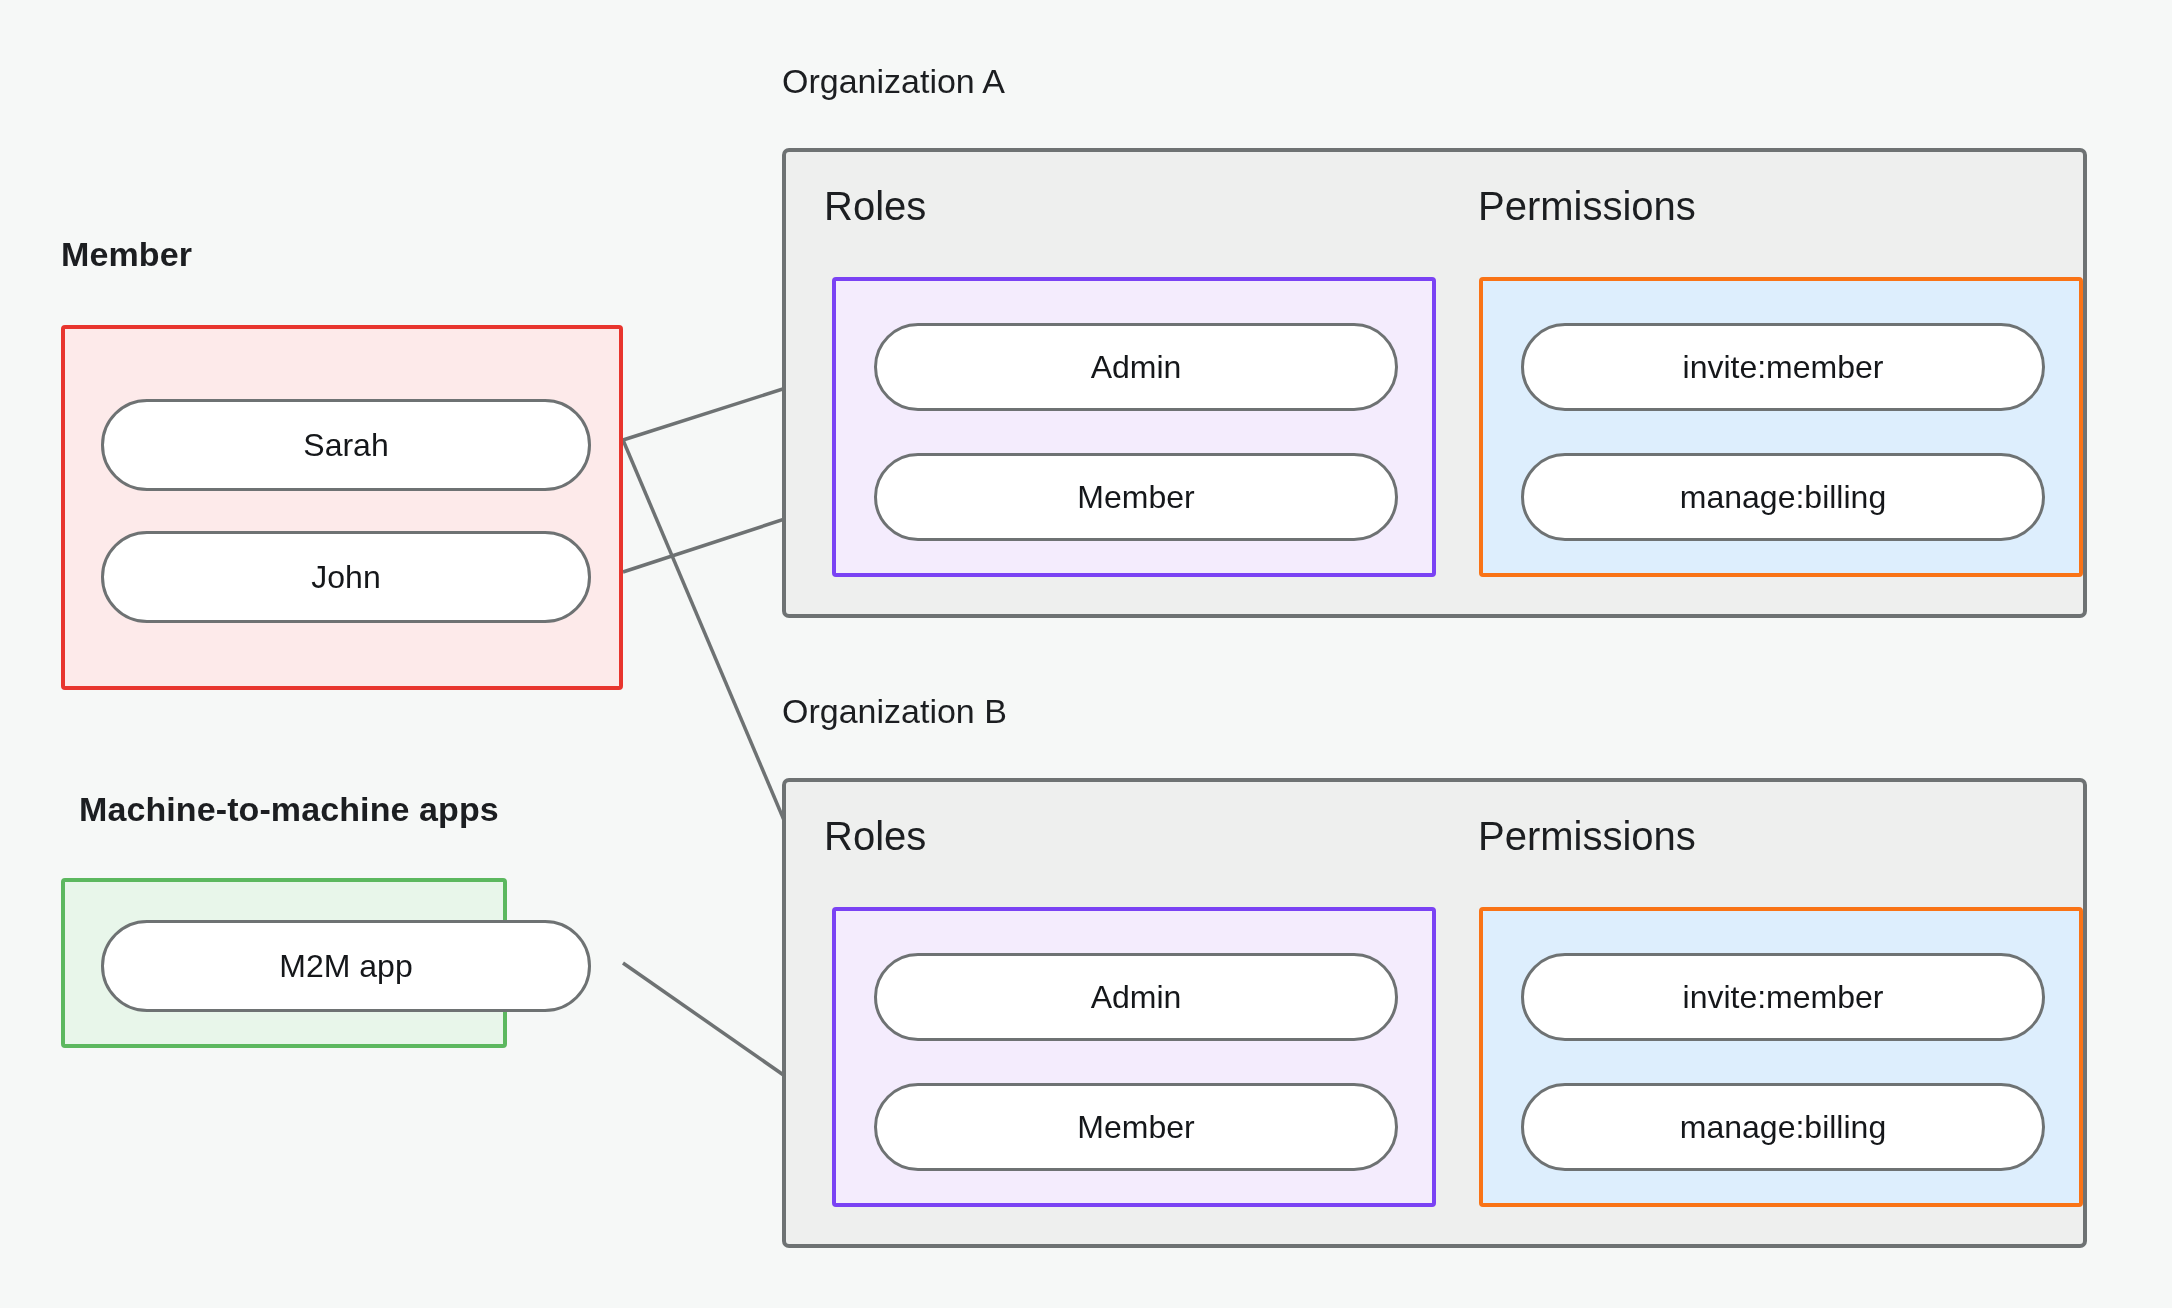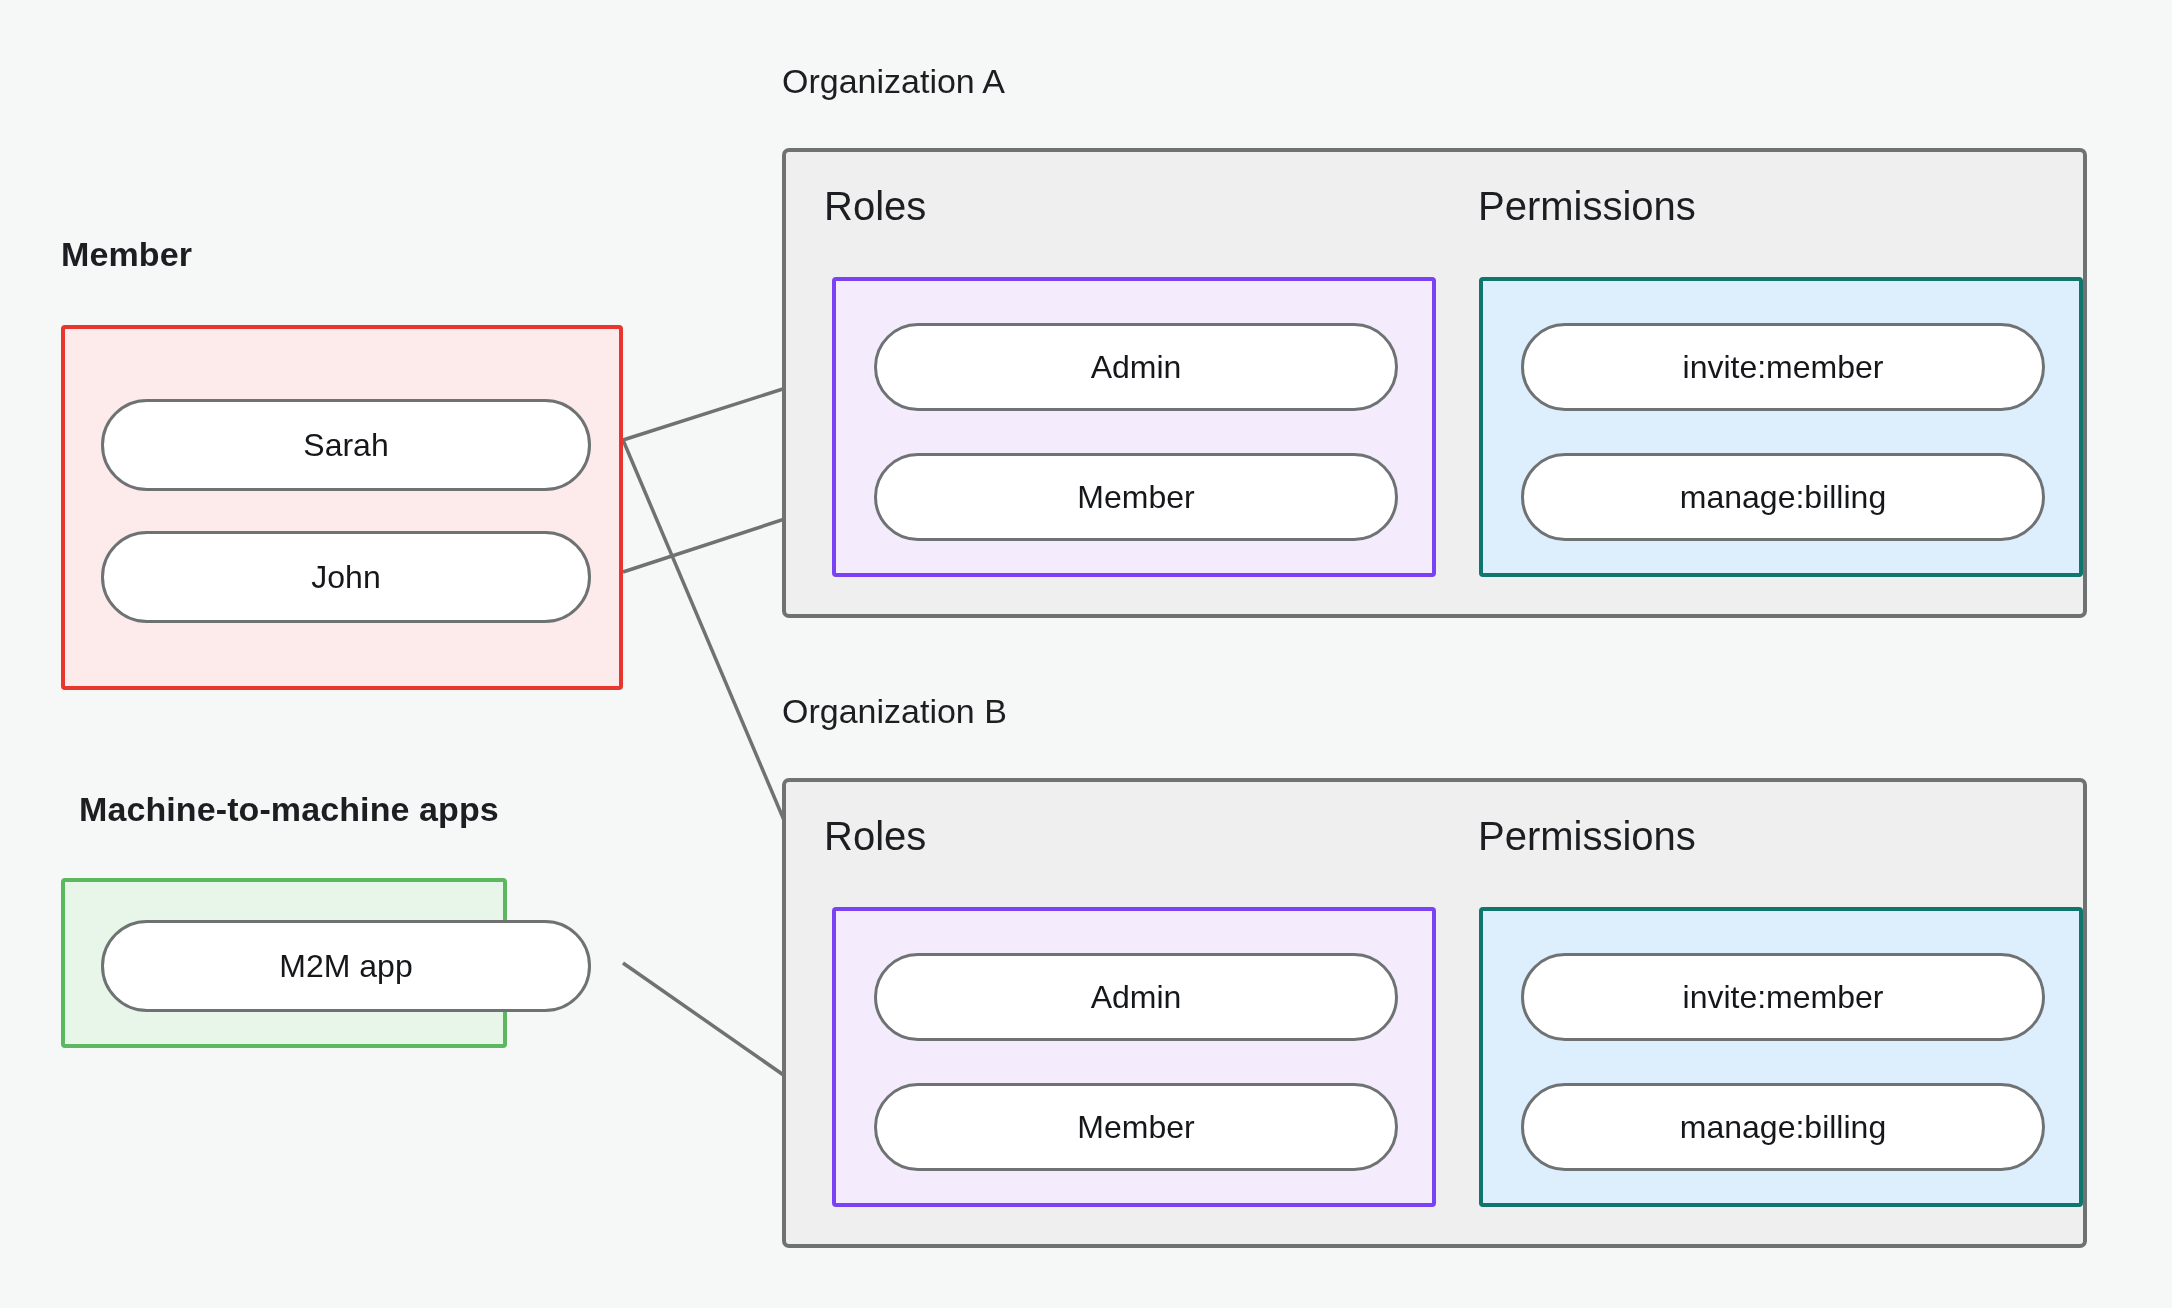--- a/index.html
+++ b/index.html
@@ -79,21 +79,21 @@
     border: 4px solid #6e7273;
     border-radius: 7px;
   }
   .box-roles {
     background: #f4ecfd;
     border: 4px solid #7a42f4;
     margin-left: 12px;
   }
   .box-perms {
     background: #ddeefd;
-    border: 4px solid #0f766e;
+    border: 4px solid #f97316;
   }
 
   
   .pill {
     position: absolute;
     box-sizing: border-box;
     background: #ffffff;
     border: 3px solid #6e7273;
     border-radius: 999px;
     display: flex;

